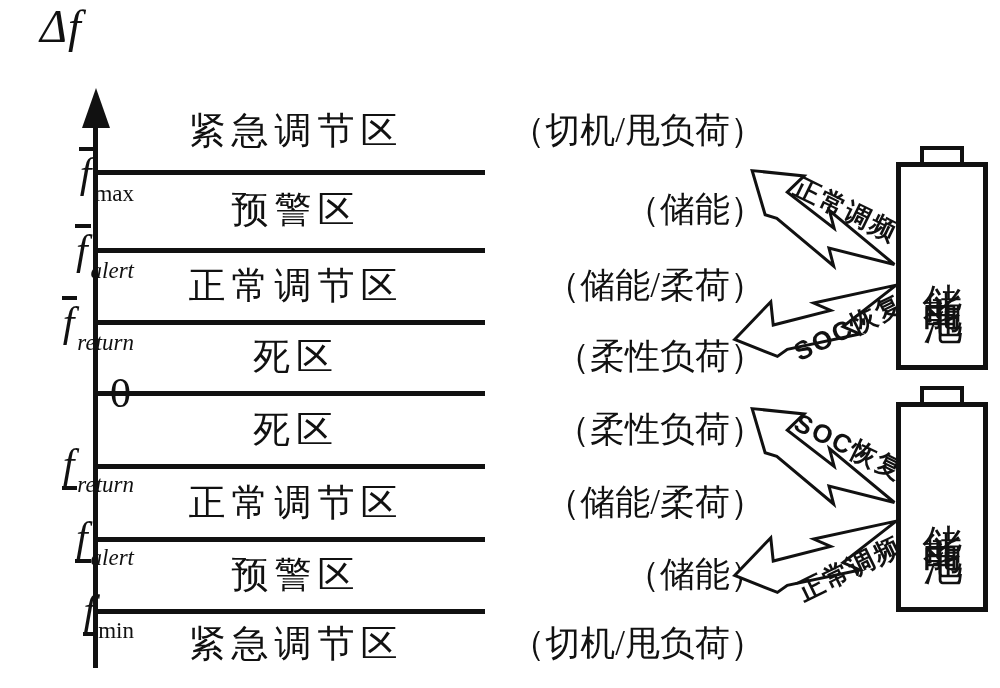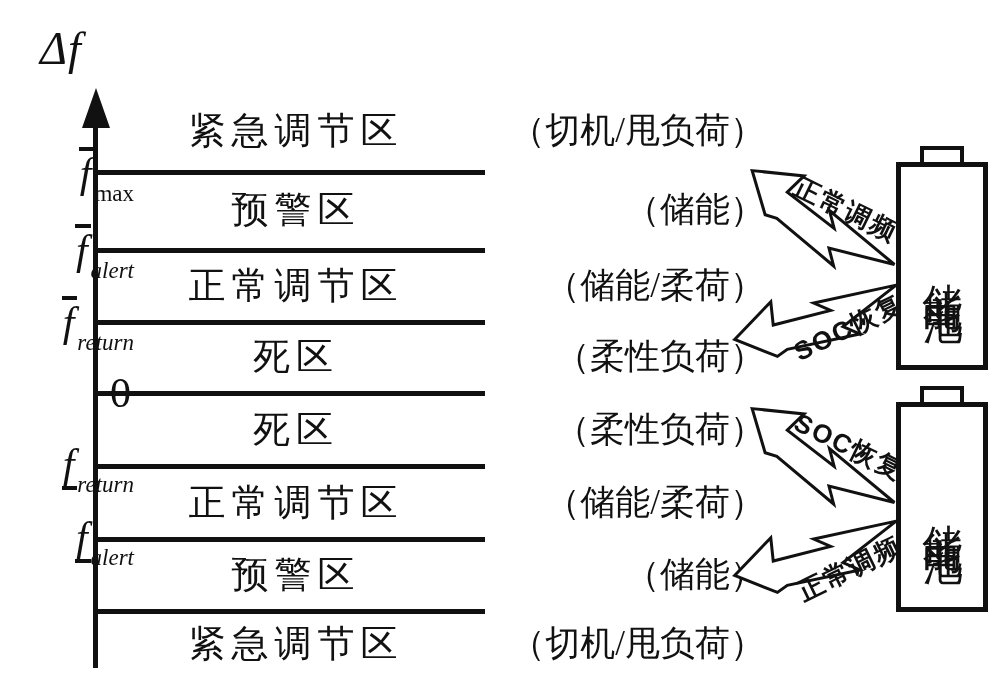--- a/index.html
+++ b/index.html
@@ -4,21 +4,20 @@
 <style>
   html,body{margin:0;padding:0;background:#fff;}
   #canvas{
     position:relative;width:1000px;height:688px;background:#fff;overflow:hidden;
     font-family:"Liberation Serif","DejaVu Serif",serif;color:#111;
   }
   
   .axis-title{
     position:absolute;left:40px;top:0px;font-size:46px;font-style:italic;
     letter-spacing:1px;
-    margin-top:22px;
   }
   .axis-line{
     position:absolute;left:93px;top:112px;width:5px;height:556px;background:#111;
   }
   .axis-arrowhead{
     position:absolute;left:82px;top:88px;width:0;height:0;
     border-left:14px solid transparent;border-right:14px solid transparent;
     border-bottom:40px solid #111;
   }
   
@@ -96,20 +95,23 @@
   </div>
   <div class="tick" style="top:357px">
     <span class="base plain">0</span>
   </div>
   <div class="tick" style="top:428px">
     <span class="base un">f</span><sub>return</sub>
   </div>
   <div class="tick" style="top:501px">
     <span class="base un">f</span><sub>alert</sub>
   </div>
+  <div class="tick" style="top:574px">
+    <span class="base un">f</span><sub class="rm">min</sub>
+  </div>
 
   <div class="zone-name" style="top:105px">紧急调节区</div>
   <div class="zone-measure" style="top:105px">（切机/甩负荷）</div>
 
   <div class="zone-name" style="top:184px">预警区</div>
   <div class="zone-measure" style="top:184px">（储能）</div>
 
   <div class="zone-name" style="top:260px">正常调节区</div>
   <div class="zone-measure" style="top:260px">（储能/柔荷）</div>
 

